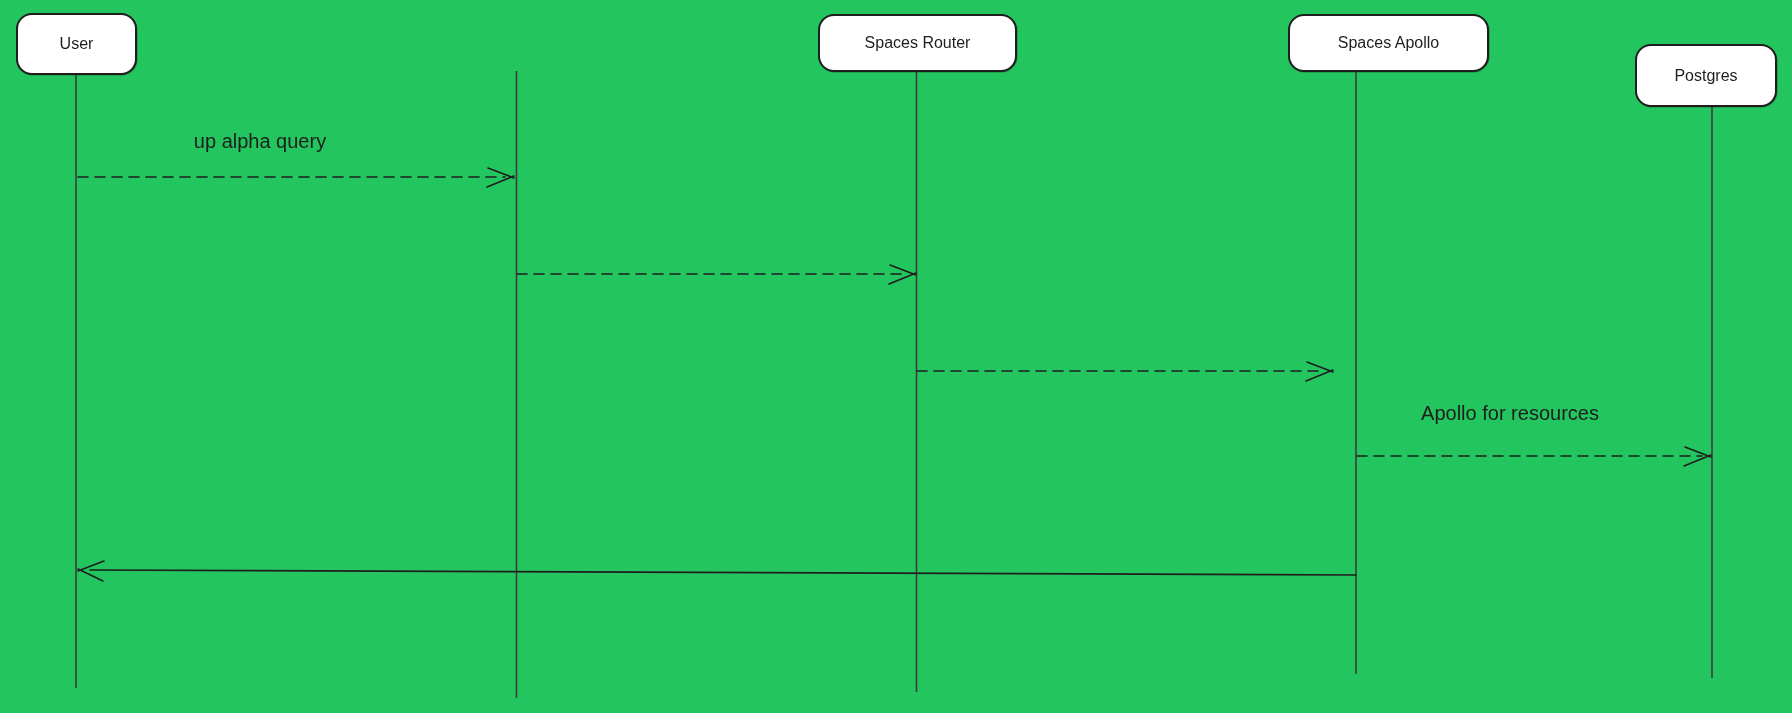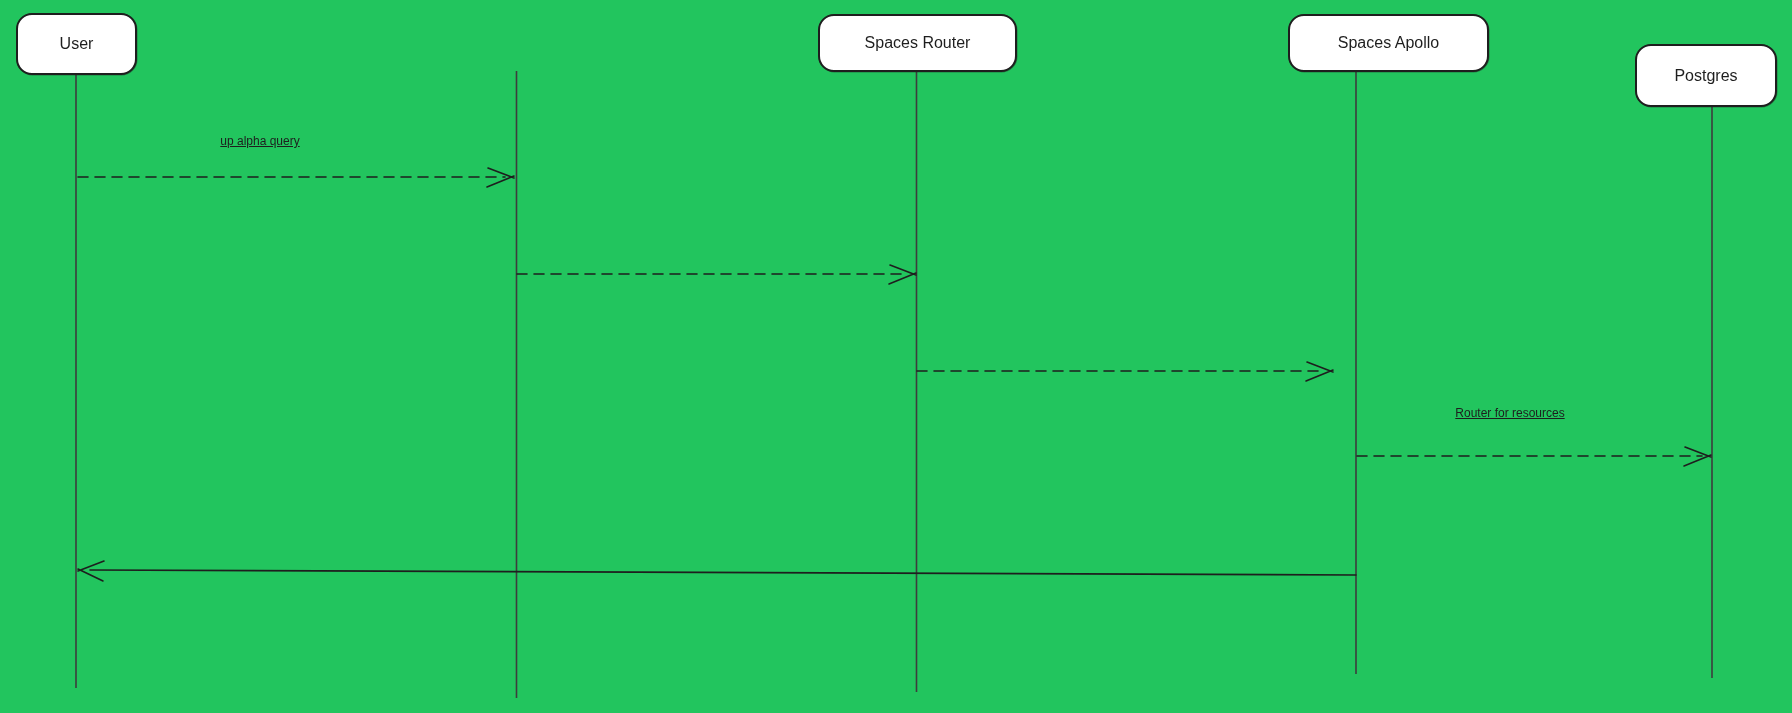--- a/index.html
+++ b/index.html
@@ -30,27 +30,26 @@
     z-index: 3;
   }
   .actor span {
     font-size: 16px;
     line-height: 1.2;
     color: #1e1e1e;
     white-space: nowrap;
   }
   .msg-label {
     position: absolute;
-    font-size: 12px;
+    font-size: 20px;
     line-height: 19px;
     color: #1e1e1e;
     text-align: center;
     white-space: nowrap;
     z-index: 2;
-    text-decoration: underline;
   }
   svg.layer { z-index: 1; }
   .lifeline-stroke { stroke: #3d3d3d; stroke-width: 1.6; }
   .msg-stroke { stroke: #1e1e1e; stroke-width: 1.6; fill: none; stroke-linecap: round; stroke-linejoin: round; }
   .dashed { stroke-dasharray: 10 7; }
 </style>
 </head>
 <body>
 
 <div class="canvas">
@@ -101,15 +100,15 @@
   <div class="actor" style="left:1256px; top:14px; width:201px; height:58px;margin-left:32px;">
     <span>Spaces Apollo</span>
   </div>
 
   <div class="actor" style="left:1635px; top:13px; width:142px; height:63px;margin-top:31px;">
     <span>Postgres</span>
   </div>
 
   <div class="msg-label" style="left:160px; top:132px; width:200px;">up alpha query</div>
 
-  <div class="msg-label" style="left:1410px; top:404px; width:200px;">Router for resources</div>
+  <div class="msg-label" style="left:1410px; top:404px; width:200px;">Apollo for resources</div>
 
 </div>
 
 </body></html>

